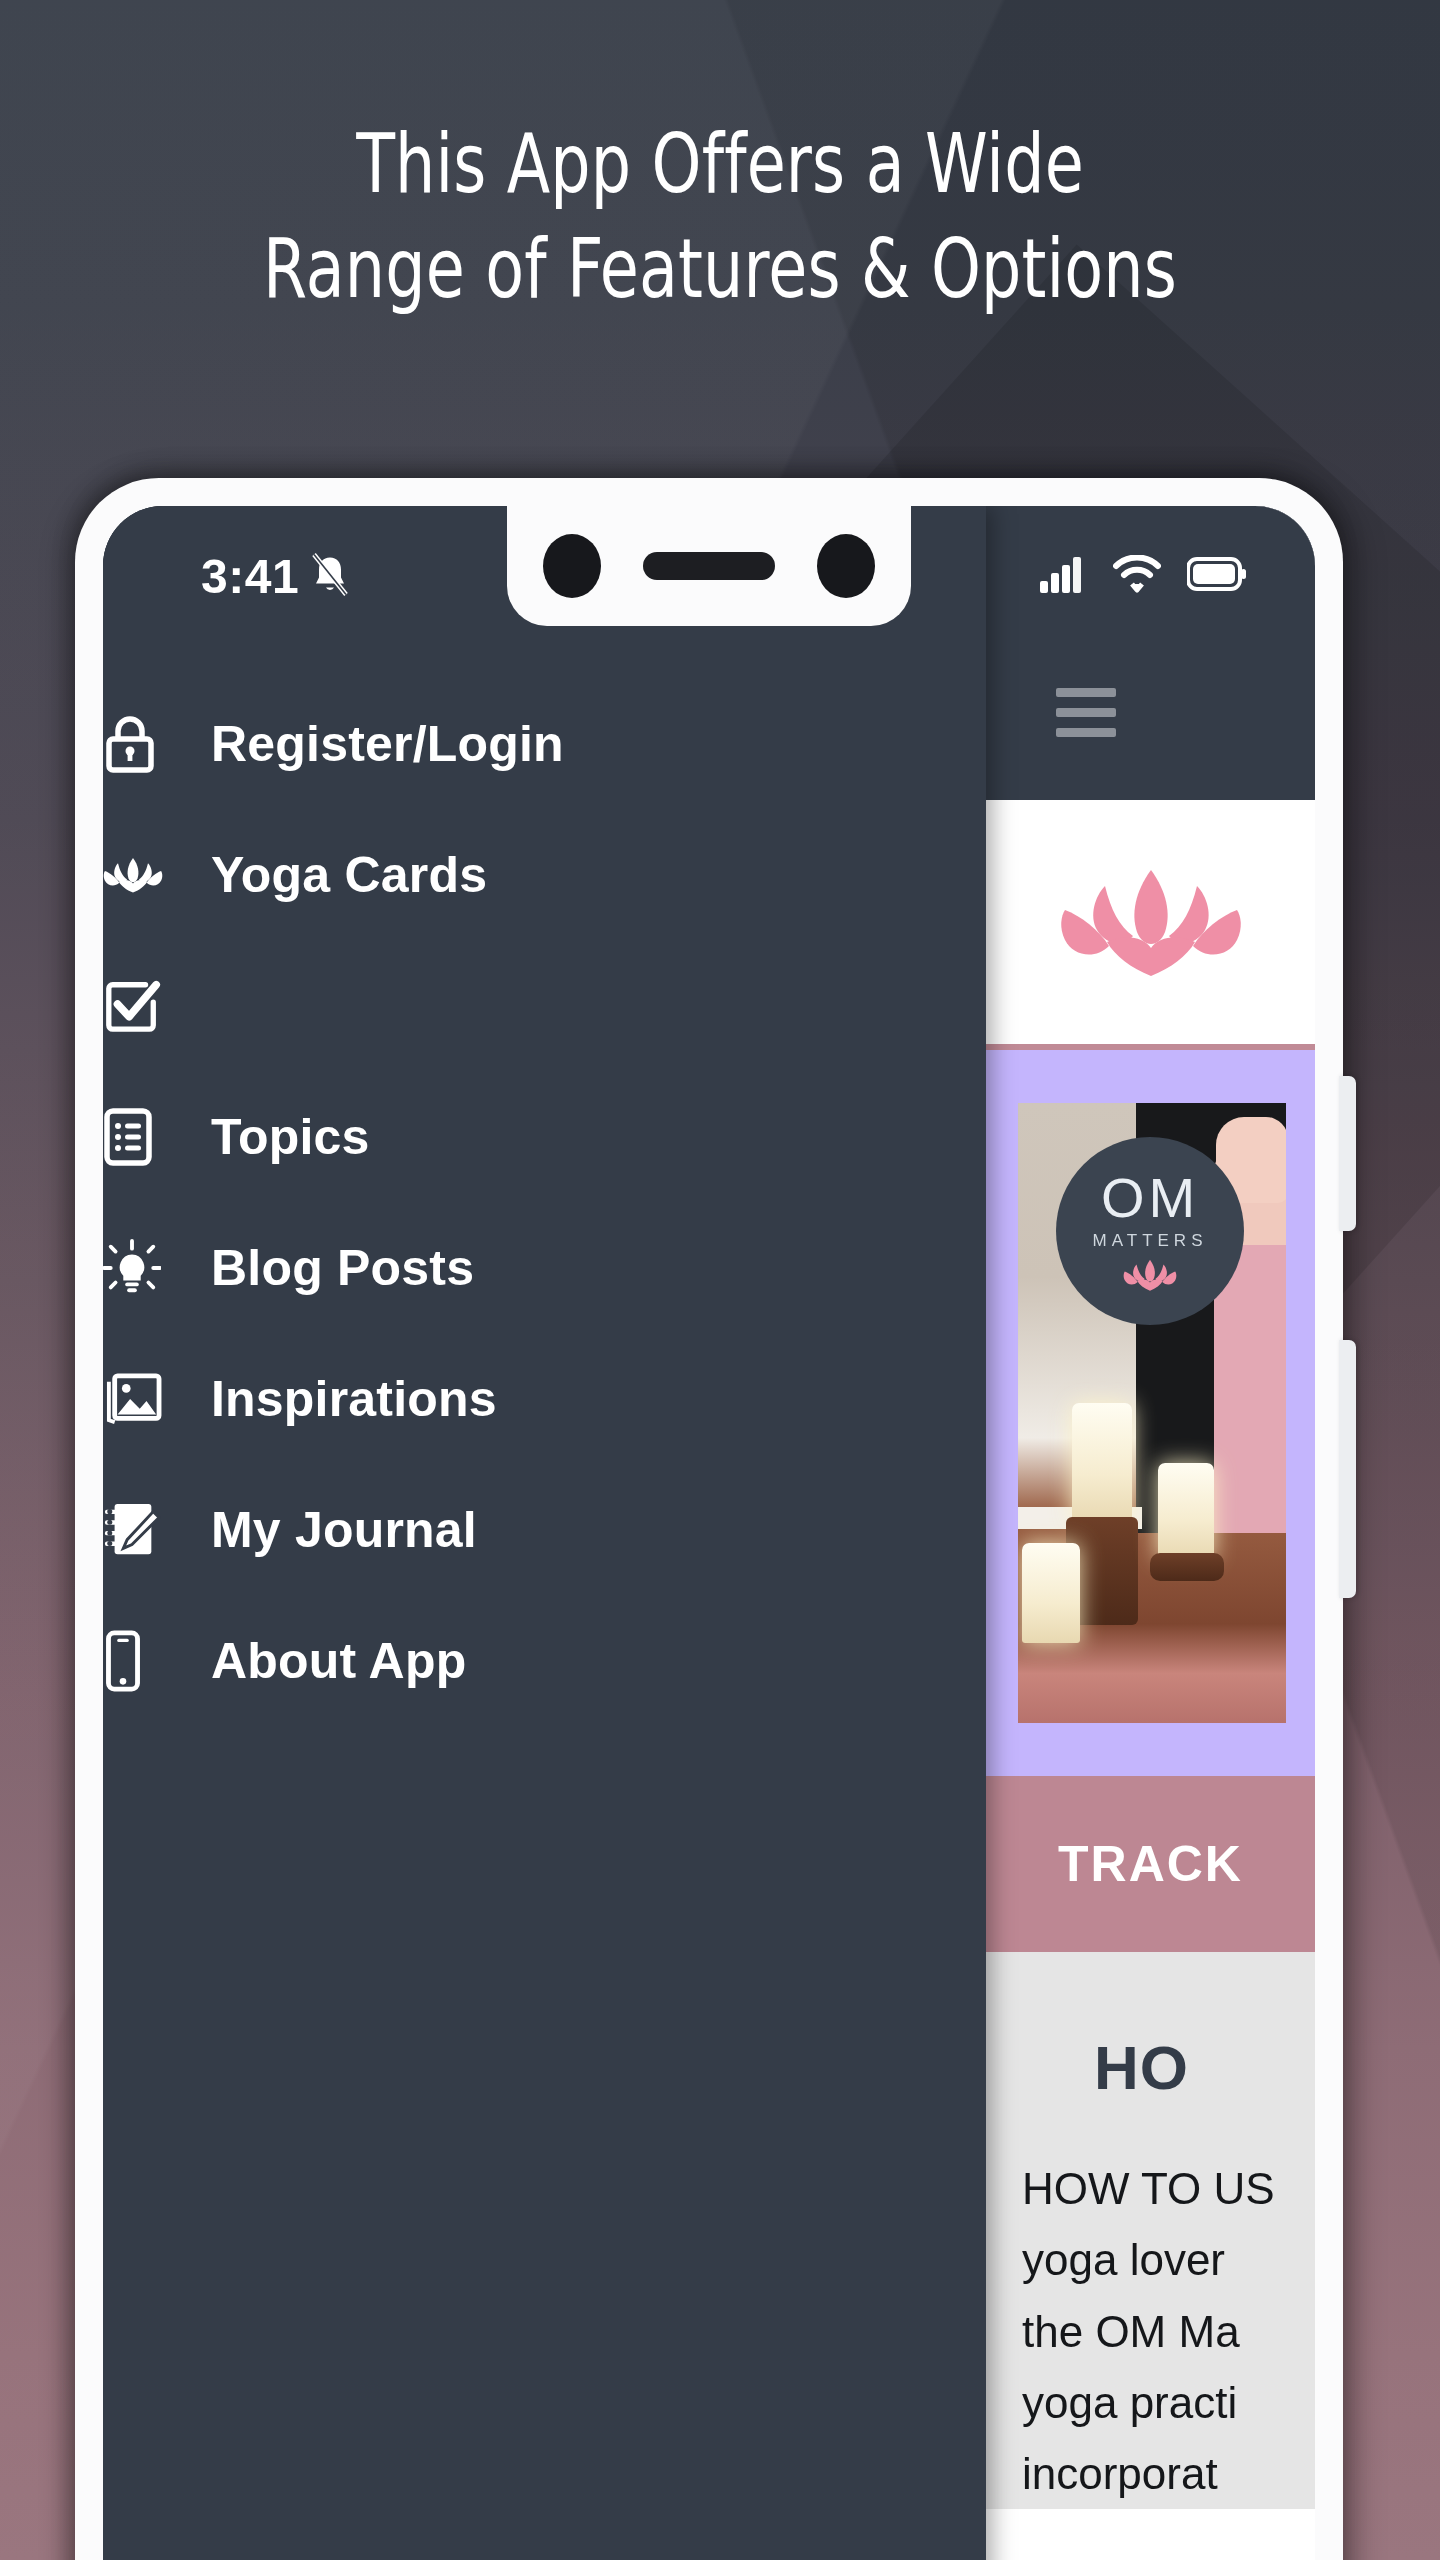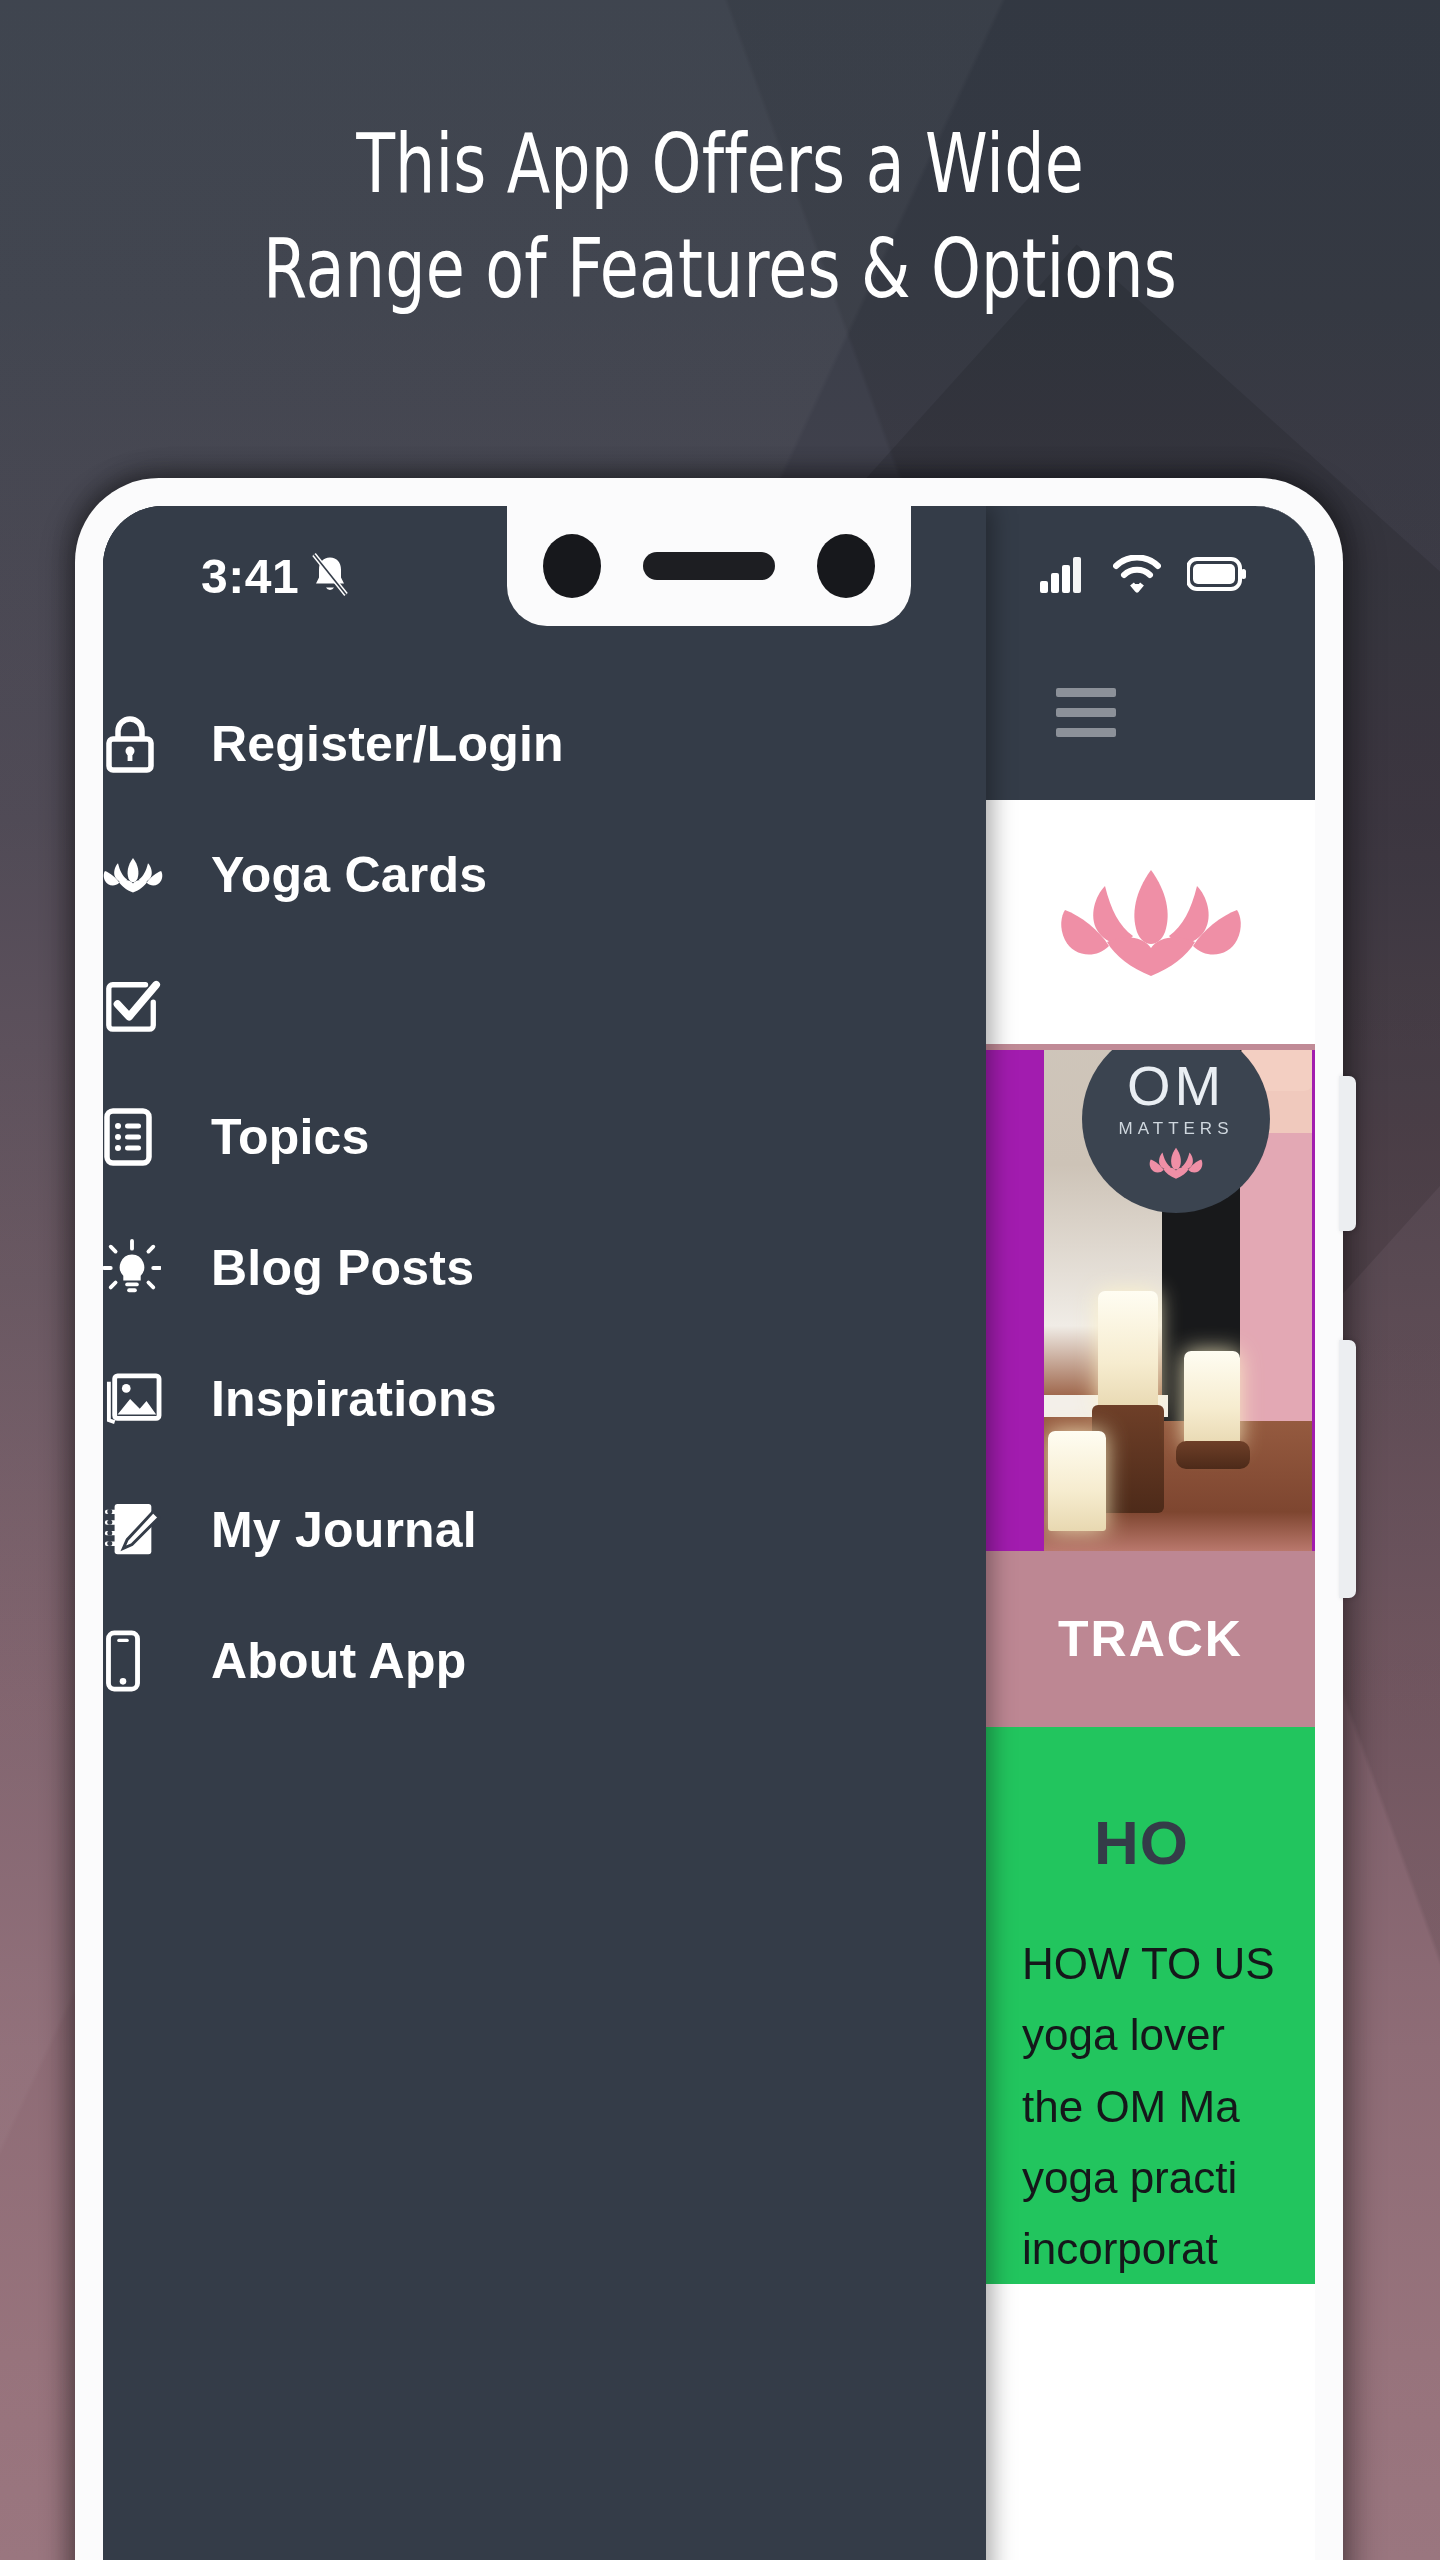--- a/index.html
+++ b/index.html
@@ -173,25 +173,25 @@
     display:block; width:60px; height:9px;
     background:#8c9199; border-radius:2px;
   }
   #brand-strip {
     height:250px;
     background:#ffffff;
     display:flex; align-items:center; justify-content:center;
     border-bottom:6px solid #c08a96;
   }
   #card-area {
-    background:#a21caf;
-    height:501px;
+    background:#c4b5fd;
+    height:726px;
     position:relative;
     overflow:hidden;
-    display:flex; align-items:center; padding-left:58px;
+    display:flex; align-items:center; padding-left:32px;
   }
   #card-photo {
     position:relative;
     width:268px; height:620px;
     overflow:hidden;
     background:
       linear-gradient(180deg,
         #cfc6bb 0%,
         #cdc3b7 28%,
         #f0ece6 54%,
@@ -252,21 +252,21 @@
   #track-button {
     height:176px;
     background:#bd8793;
     display:flex; align-items:center; justify-content:center;
     color:#ffffff;
     font-size:50px; font-weight:700;
     letter-spacing:2px;
   }
   #article {
     padding:80px 0 0 36px;
-    background:#22c55e;
+    background:#e5e5e5;
   }
   #article-heading {
     color:#343c48;
     font-size:62px; font-weight:700;
     letter-spacing:1px;
     margin-left:72px;
   }
   #article-body {
     margin-top:50px;
     color:#15171a;

